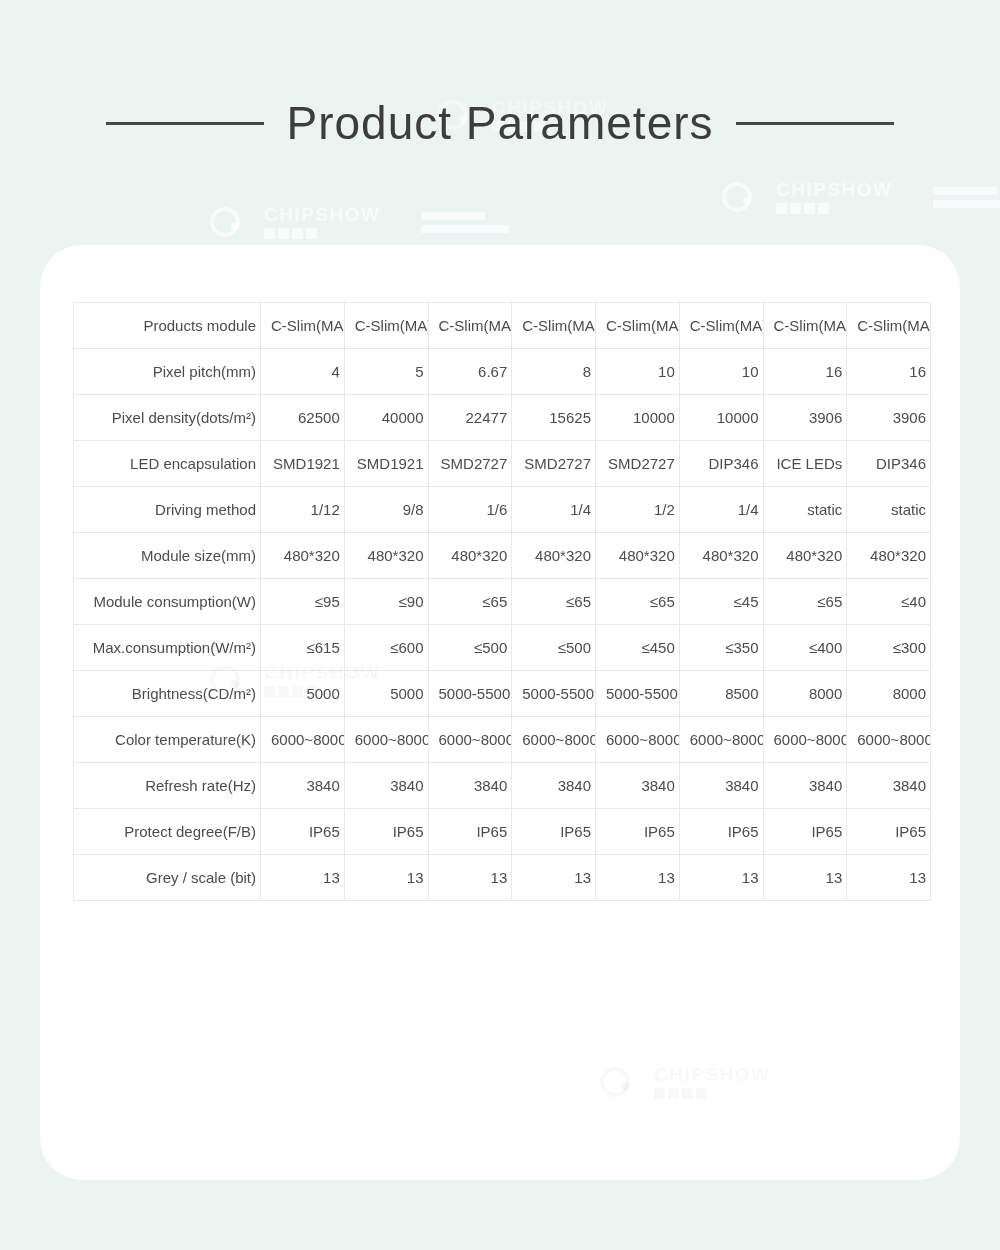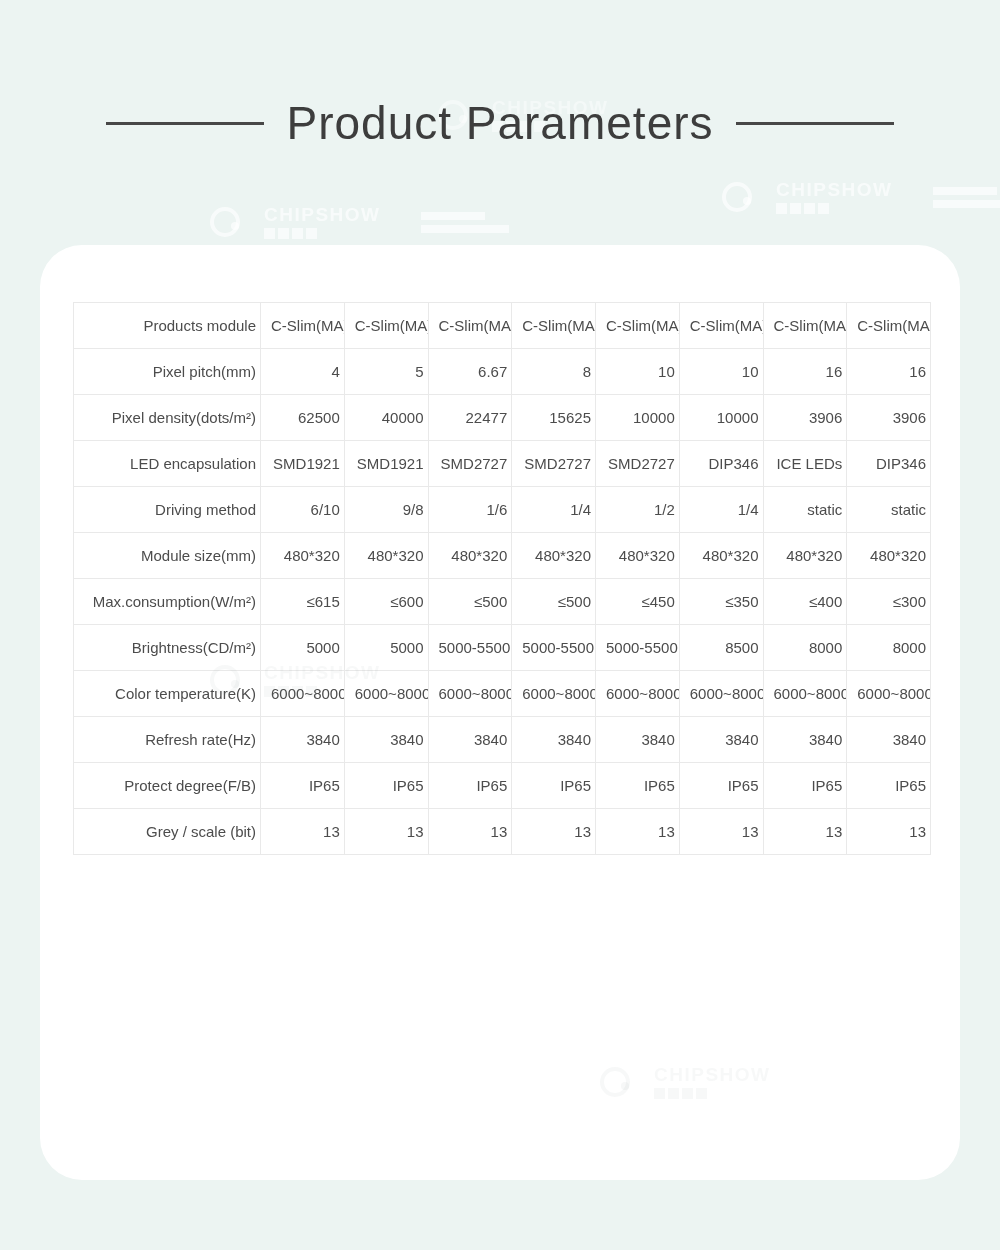--- a/index.html
+++ b/index.html
@@ -209,39 +209,50 @@
           <td>SMD1921</td>
           <td>SMD2727</td>
           <td>SMD2727</td>
           <td>SMD2727</td>
           <td>DIP346</td>
           <td>ICE LEDs</td>
           <td>DIP346</td>
         </tr>
         <tr>
           <td>Driving method</td>
-          <td>6/10</td>
+          <td>1/12</td>
           <td>9/8</td>
           <td>1/6</td>
           <td>1/4</td>
           <td>1/2</td>
           <td>1/4</td>
           <td>static</td>
           <td>static</td>
         </tr>
         <tr>
           <td>Module size(mm)</td>
           <td>480*320</td>
           <td>480*320</td>
           <td>480*320</td>
           <td>480*320</td>
           <td>480*320</td>
           <td>480*320</td>
           <td>480*320</td>
           <td>480*320</td>
+        </tr>
+        <tr>
+          <td>Module consumption(W)</td>
+          <td>≤95</td>
+          <td>≤90</td>
+          <td>≤65</td>
+          <td>≤65</td>
+          <td>≤65</td>
+          <td>≤45</td>
+          <td>≤65</td>
+          <td>≤40</td>
         </tr>
         <tr>
           <td>Max.consumption(W/m²)</td>
           <td>≤615</td>
           <td>≤600</td>
           <td>≤500</td>
           <td>≤500</td>
           <td>≤450</td>
           <td>≤350</td>
           <td>≤400</td>

